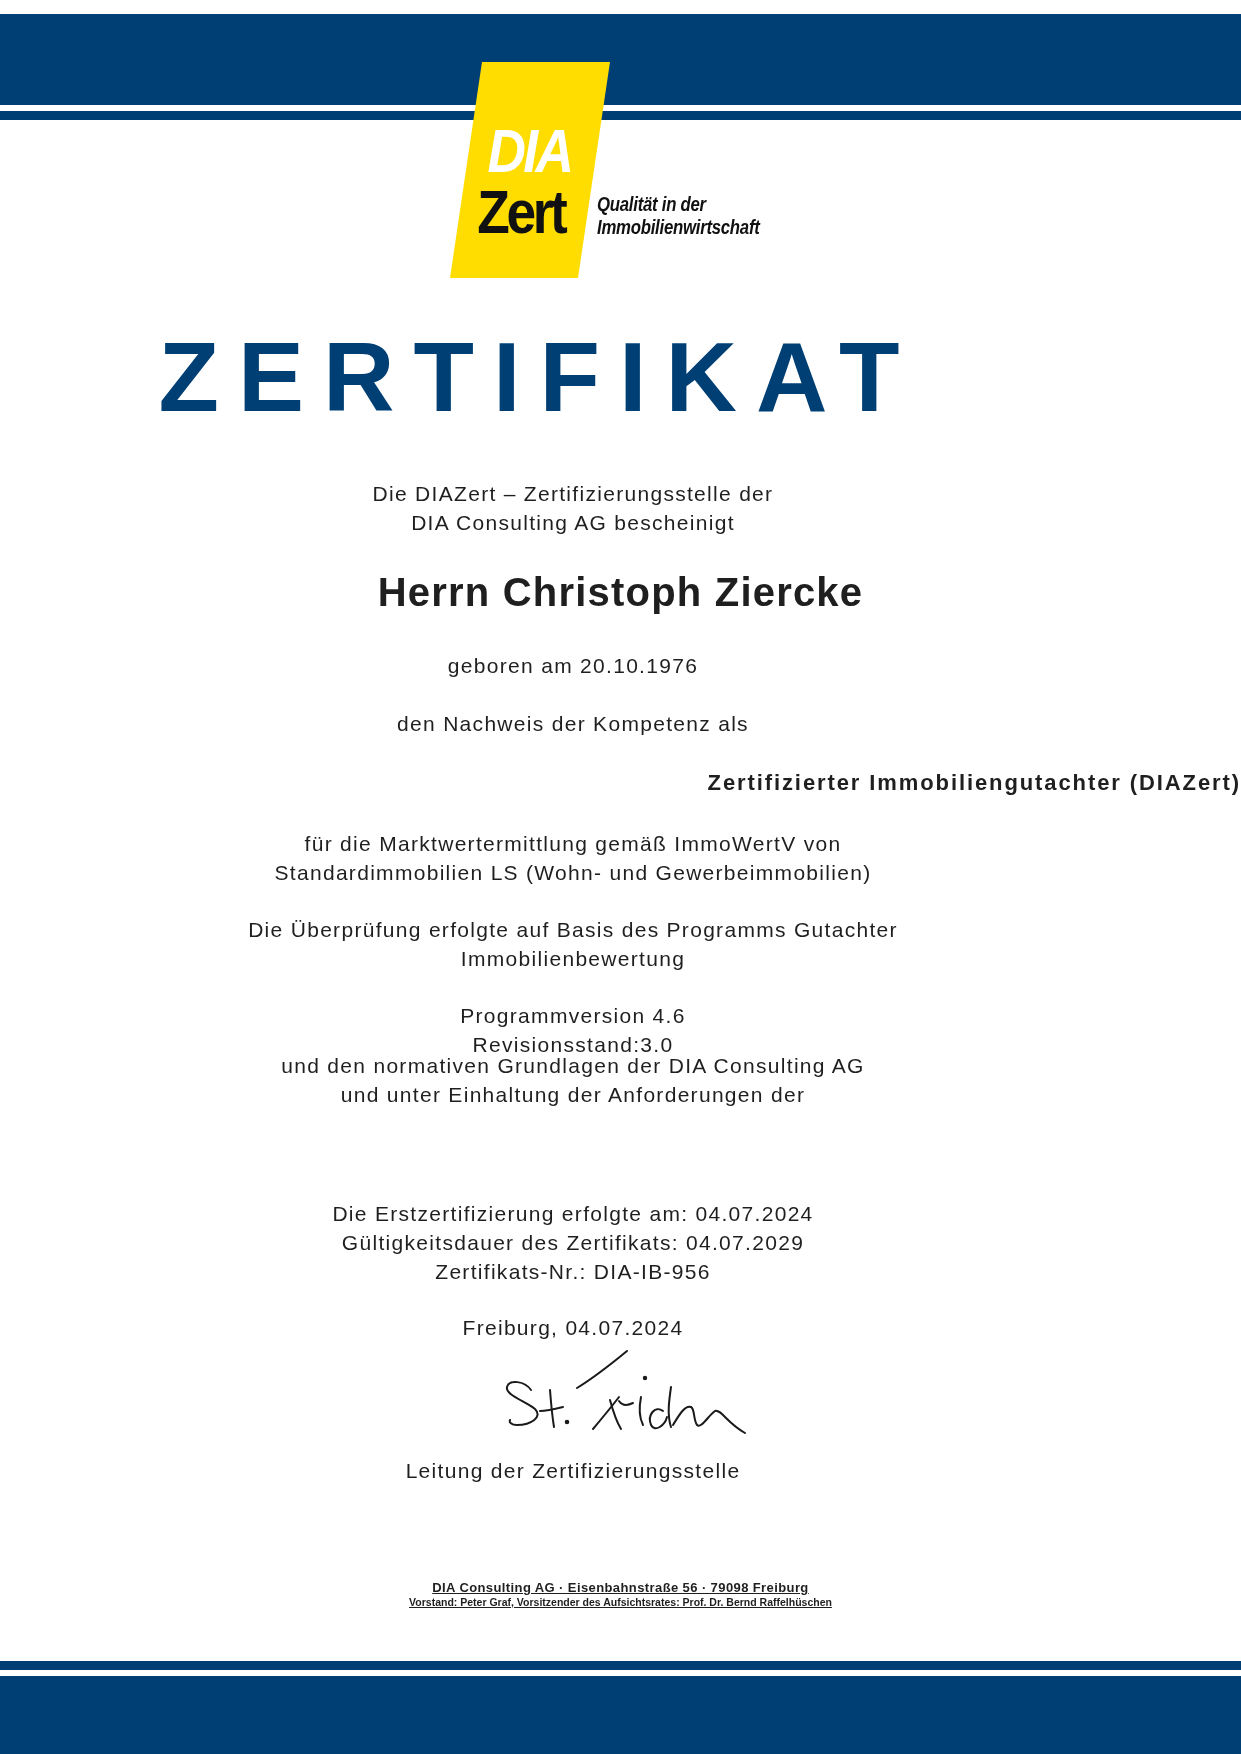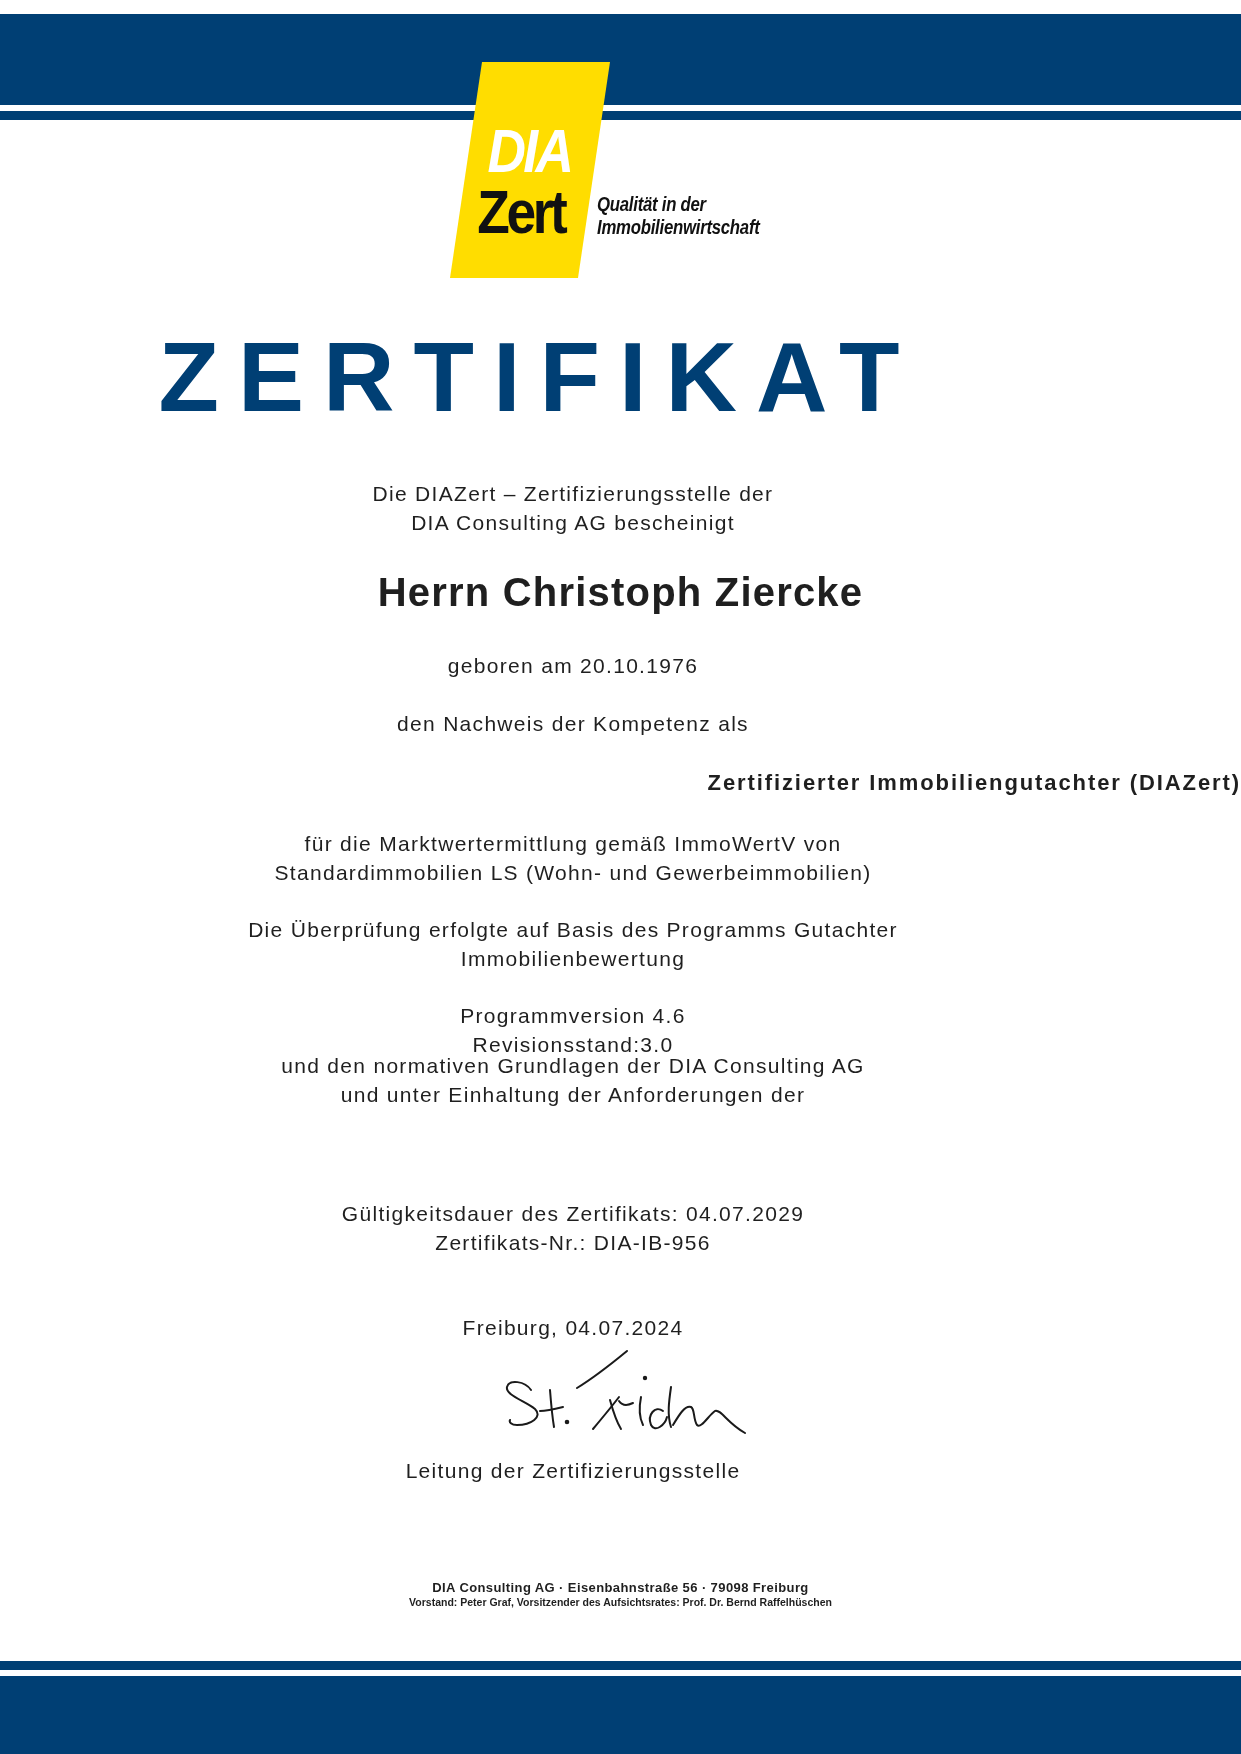--- a/index.html
+++ b/index.html
@@ -36,21 +36,21 @@
     font-size: 40px; line-height: 50px; letter-spacing: 1.2px; color: #1f1f1f;
   }
   .qual {
     position: absolute; left: 0; width: 1241px; text-align: right; top: 768px;
     font-family: "Liberation Sans", sans-serif; font-weight: bold;
     font-size: 22px; line-height: 29px; letter-spacing: 1.9px; color: #1f1f1f;
   }
   .signature { position: absolute; left: 495px; top: 1345px; width: 260px; height: 100px; }
   .footer {
     position: absolute; left: 0; width: 1241px; text-align: center; top: 1580px;
-    font-family: "Liberation Sans", sans-serif; font-weight: bold; color: #1f1f1f;
+    font-family: "Liberation Sans", sans-serif; font-weight: bold; color: #1f1f1f; text-decoration: underline;
   }
   .footer .f1 { display: block; font-size: 13px; line-height: 15px; letter-spacing: 0.4px; }
   .footer .f2 { display: block; font-size: 10.5px; line-height: 14px; letter-spacing: 0px; }
 </style>
 </head>
 <body>
 
 <div class="band" style="top:14px;height:91px;"></div>
 <div class="band" style="top:111px;height:9px;"></div>
 
@@ -99,20 +99,21 @@
   <span class="ln">Programmversion 4.6</span>
   <span class="ln">Revisionsstand:3.0</span>
 </div>
 
 <div class="block" style="top:1051px;">
   <span class="ln">und den normativen Grundlagen der DIA Consulting AG</span>
   <span class="ln">und unter Einhaltung der Anforderungen der</span>
 </div>
 
 <div class="block" style="top:1199px;">
+  <span class="ln">Die Erstzertifizierung erfolgte am: 04.07.2024</span>
   <span class="ln">Gültigkeitsdauer des Zertifikats: 04.07.2029</span>
   <span class="ln">Zertifikats-Nr.: DIA-IB-956</span>
 </div>
 
 <div class="block" style="top:1313px;">
   <span class="ln">Freiburg, 04.07.2024</span>
 </div>
 
 <svg class="signature" viewBox="0 0 260 100">
   <g fill="none" stroke="#1a1a1a" stroke-width="2" stroke-linecap="round" stroke-linejoin="round">

